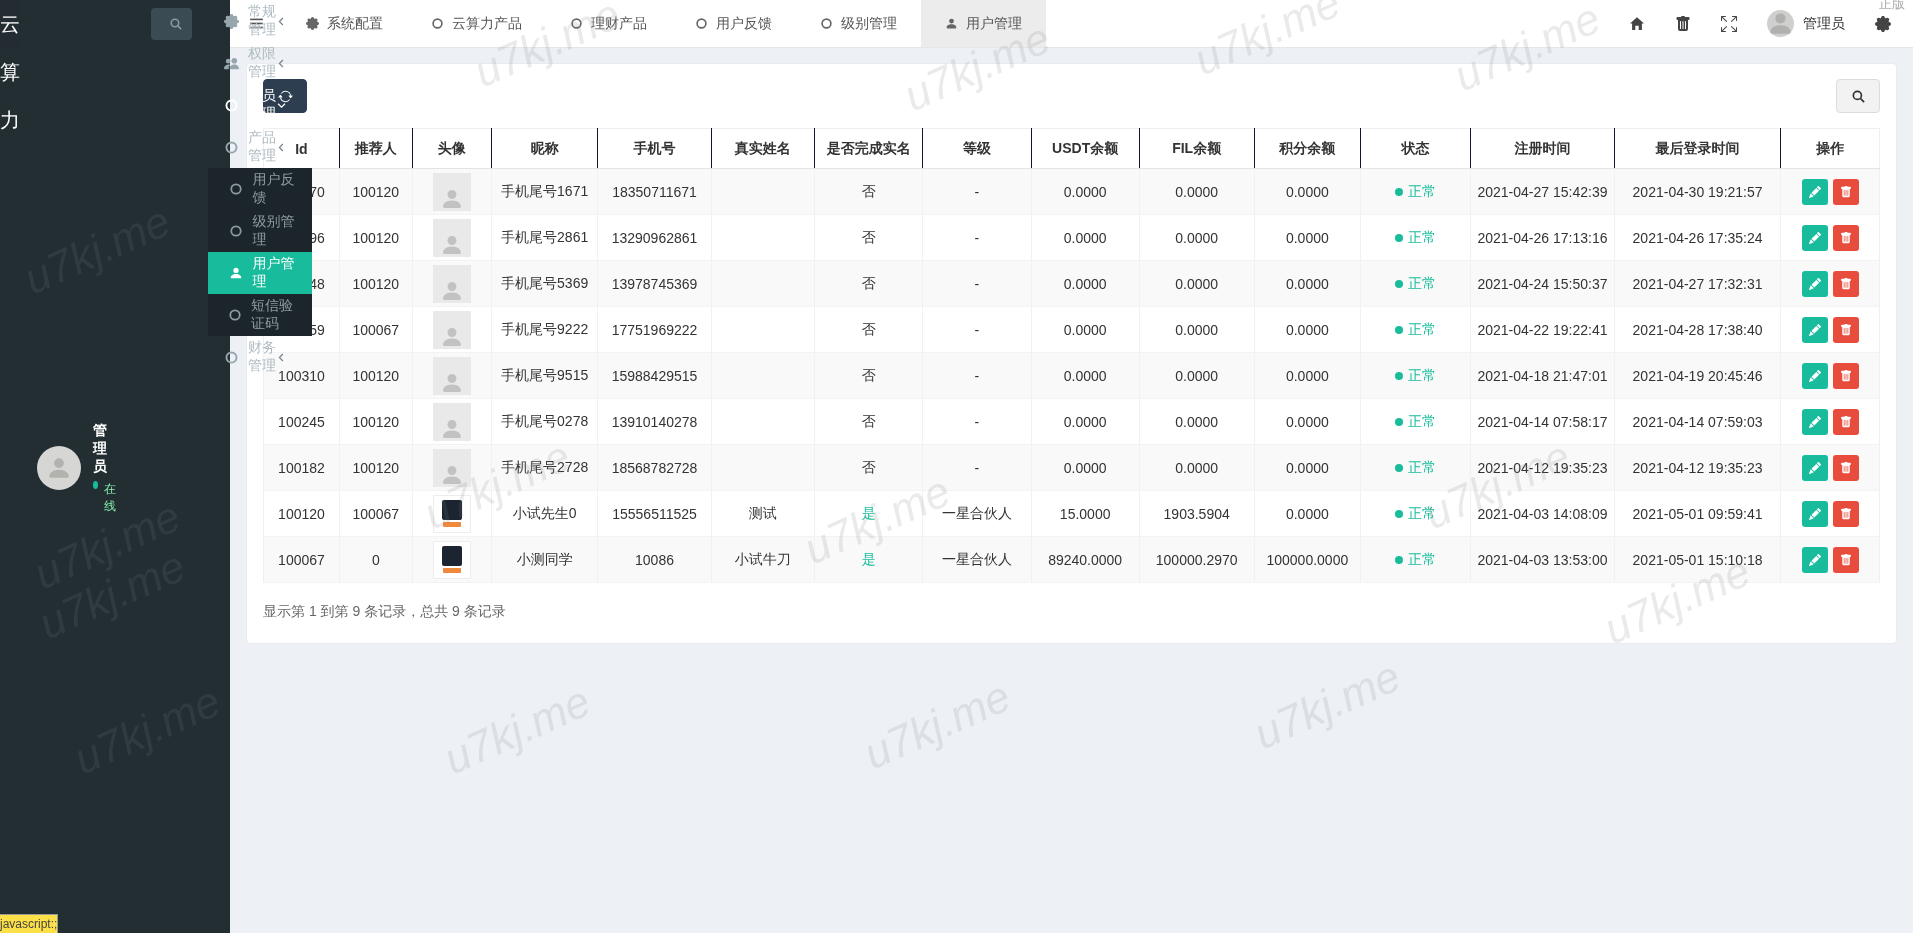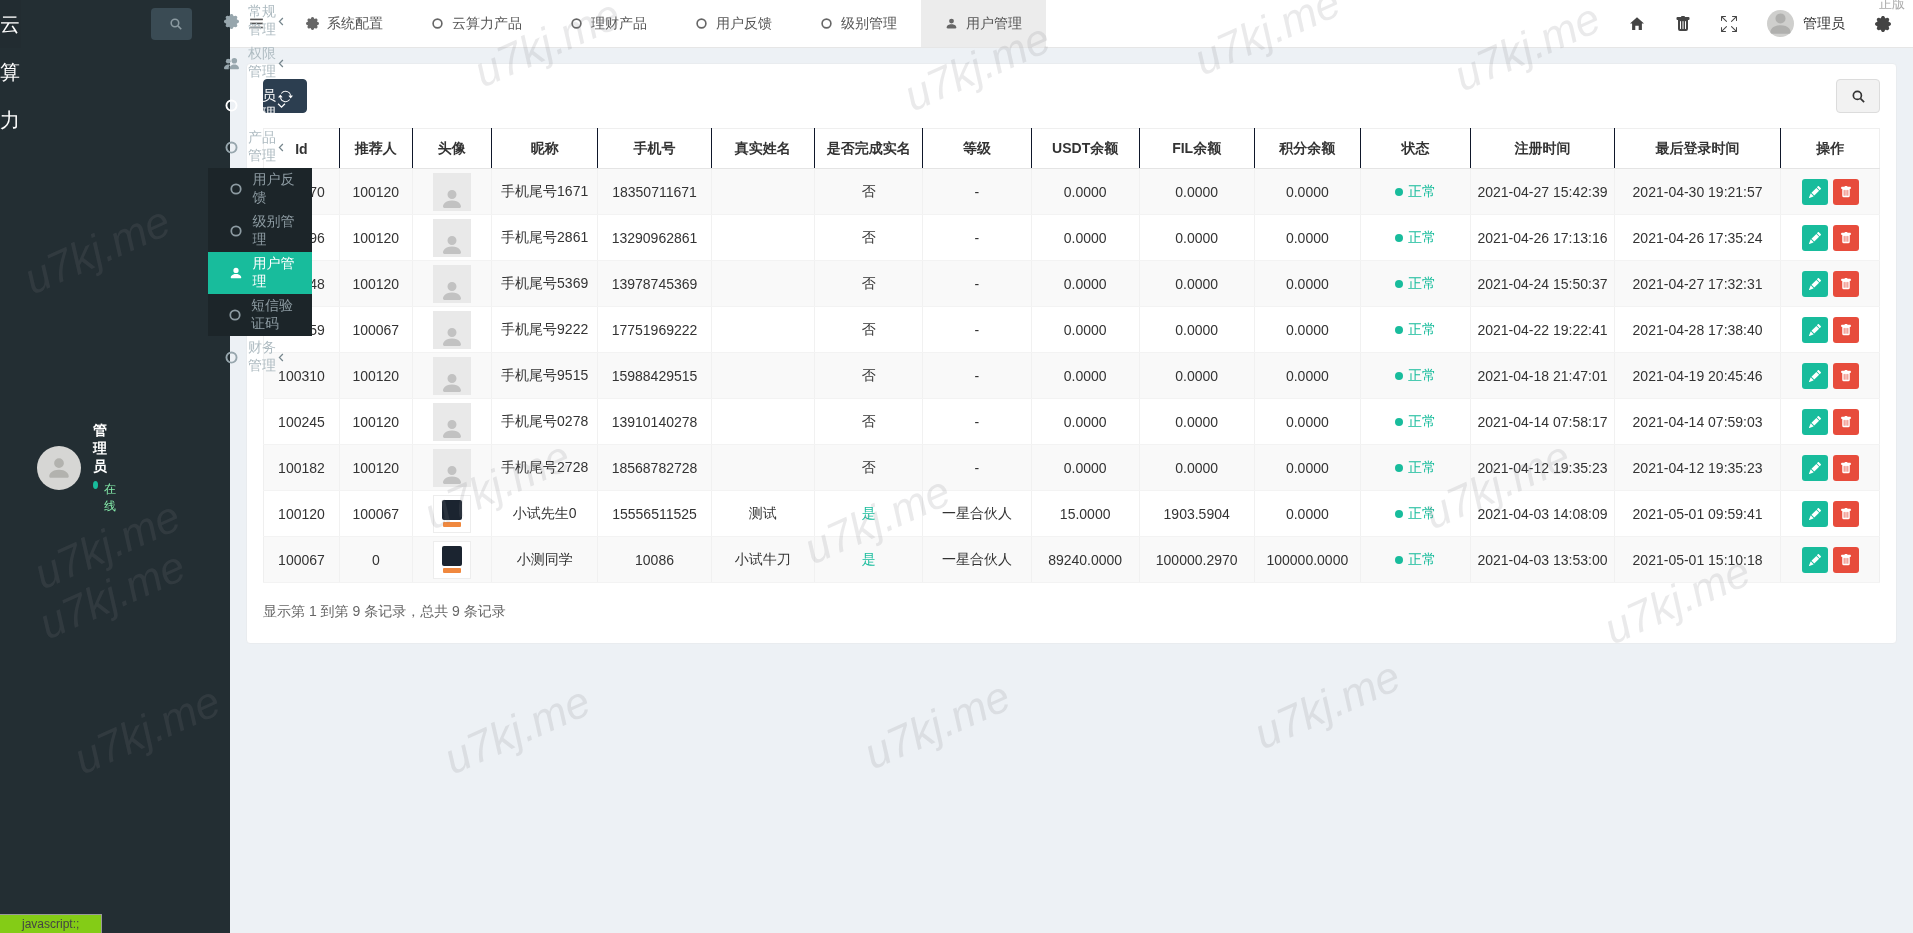--- a/index.html
+++ b/index.html
@@ -70,21 +70,21 @@
   .photo-dark { width:20px; height:20px; background:#1b2430; border-radius:2px; }
   .photo-orange { width:18px; height:5px; background:#f0883e; border-radius:1px; }
   .ops { display:inline-flex; gap:5px; }
   .op-btn { width:26px; height:26px; border:none; border-radius:3px; color:#fff; font-size:12px; display:inline-flex; align-items:center; justify-content:center; cursor:pointer; }
   .op-edit { background:#18bc9c; }
   .op-del { background:#e74c3c; }
 
   .pagination-info { margin-top:20px; color:#666; font-size:14px; }
 
   
-  .statusbar { position:fixed; left:0; bottom:0; background:#84cc16; border:1px solid #999; border-left:none; border-bottom:none; font-size:12px; color:#444; padding:2px 22px; z-index:60; }
+  .statusbar { position:fixed; left:0; bottom:0; background:#fde047; border:1px solid #999; border-left:none; border-bottom:none; font-size:12px; color:#444; padding:2px 0; z-index:60; }
   .wm { position:absolute; transform:rotate(-24deg); font-size:44px; font-style:italic; color:rgba(125,125,130,0.16); white-space:nowrap; pointer-events:none; z-index:50; font-weight:500; }
 </style>
 </head>
 <body>
 
 <div class="app">
 
   <aside class="sidebar">
     <div class="brand">云算力</div>
     <div class="profile">

